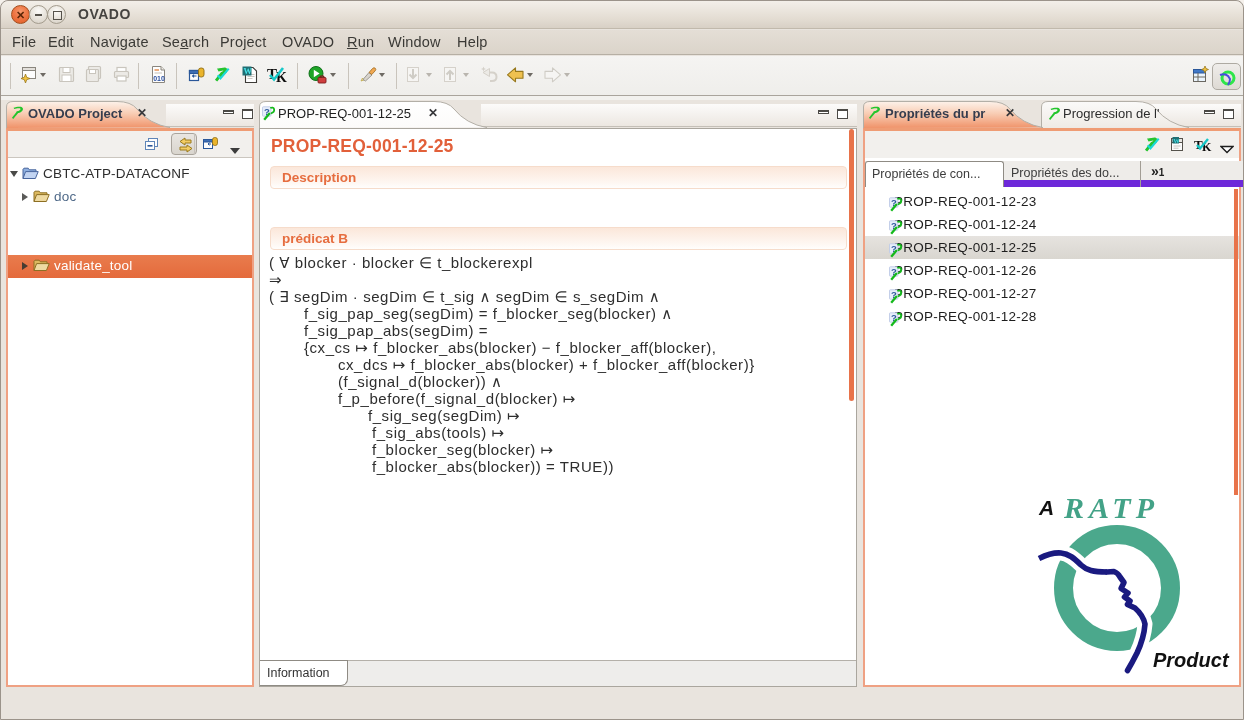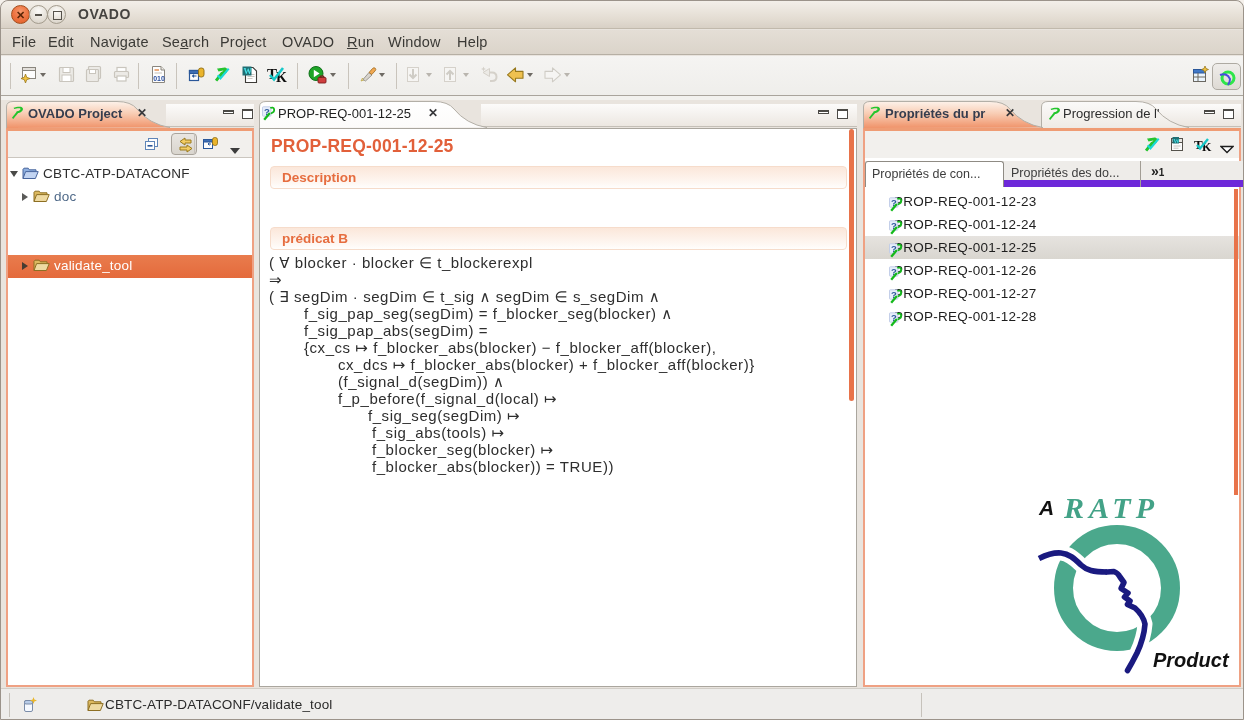--- a/index.html
+++ b/index.html
@@ -364,27 +364,30 @@
             <span>prédicat B</span>
           </div>
         <div id="formula">
             <div class="fline" style="left: 9px; top: 125px;">( ∀ blocker · blocker ∈ t_blockerexpl</div>
             <div class="fline" style="left: 9px; top: 142px;">⇒</div>
             <div class="fline" style="left: 9px; top: 159px;">( ∃ segDim · segDim ∈ t_sig ∧ segDim ∈ s_segDim ∧</div>
             <div class="fline" style="left: 44px; top: 176px;">f_sig_pap_seg(segDim) = f_blocker_seg(blocker) ∧</div>
             <div class="fline" style="left: 44px; top: 193px;">f_sig_pap_abs(segDim) =</div>
             <div class="fline" style="left: 44px; top: 210px;">{cx_cs ↦ f_blocker_abs(blocker) − f_blocker_aff(blocker),</div>
             <div class="fline" style="left: 78px; top: 227px;">cx_dcs ↦ f_blocker_abs(blocker) + f_blocker_aff(blocker)}</div>
-            <div class="fline" style="left: 78px; top: 244px;">(f_signal_d(segDim)) ∧</div>
-            <div class="fline" style="left: 78px; top: 261px;">f_p_before(f_signal_d(local) ↦</div>
+            <div class="fline" style="left: 78px; top: 244px;">(f_signal_d(blocker)) ∧</div>
+            <div class="fline" style="left: 78px; top: 261px;">f_p_before(f_signal_d(blocker) ↦</div>
             <div class="fline" style="left: 108px; top: 278px;">f_sig_seg(segDim) ↦</div>
             <div class="fline" style="left: 112px; top: 295px;">f_sig_abs(tools) ↦</div>
             <div class="fline" style="left: 112px; top: 312px;">f_blocker_seg(blocker) ↦</div>
             <div class="fline" style="left: 112px; top: 329px;">f_blocker_abs(blocker)) = TRUE))</div>
           </div>
+        <div id="ed-bottomtabs">
+          <div id="ed-infotab">Information</div>
+        </div>
       </div>
       <div id="ed-scroll"></div>
     </div>
 
     <div class="panel" id="rightpanel">
       <div class="tabrow-rest" style="left:180px; top:4px; width:198px;"></div>
       <div id="rp-tab2v" class="vtab" style="left:178px; width:146px;"><svg width="150" height="28" viewBox="0 0 150 28">
             <defs>
               <linearGradient id="gc" x1="0" y1="0" x2="0" y2="1">
                 <stop offset="0" stop-color="#fbfaf9"></stop>
@@ -536,27 +539,13 @@
               <path d="M16,73.5 C24,69.5 32,67.5 38,68 C46,68.5 52,74 58,80 C64,85.5 70,87 84,87" fill="none" stroke="#fff" stroke-width="15" stroke-linecap="square"></path>
               <path d="M84,87 L91,86.5 Q95,88 97,92 L101,97.5 L98,103.5 L105,108 L101.5,112 L107,116 L104.5,119.5 L112,123 Q120,130 122,139 Q121,153 114,168 Q109,178 104.5,185.5" fill="none" stroke="#fff" stroke-width="15" stroke-linecap="round" stroke-linejoin="round"></path>
               <path d="M16,73.5 C24,69.5 32,67.5 38,68 C46,68.5 52,74 58,80 C64,85.5 70,87 84,87" fill="none" stroke="#1a1a80" stroke-width="5.6" stroke-linecap="butt"></path>
               <path d="M84,87 L91,86.5 Q95,88 97,92 L101,97.5 L98,103.5 L105,108 L101.5,112 L107,116 L104.5,119.5 L112,123 Q120,130 122,139 Q121,153 114,168 Q109,178 104.5,185.5" fill="none" stroke="#1a1a80" stroke-width="5.6" stroke-linecap="round" stroke-linejoin="round"></path>
               <text x="130" y="182" font-size="20" font-style="italic" font-weight="bold" fill="#111" font-family="Liberation Sans">Product</text>
             </svg></div>
         </div>
       <div id="rp-scroll"></div>
     </div>
   </div>
-  <div id="statusbar">
-    <div class="sep"></div>
-    <div class="sep" style="left:920px"></div>
-    <div id="sb-text">CBTC-ATP-DATACONF/validate_tool</div>
-  <span style="position: absolute; left: 20px; top: 7px;"><svg width="16" height="18" viewBox="0 0 16 18">
-          <rect x="3.5" y="4.5" width="8" height="11" rx="1.5" fill="#f5f9ff" stroke="#7a8ca8" stroke-width="1"></rect>
-          <rect x="3.5" y="4.5" width="8" height="3.5" rx="1.5" fill="#b8cce8" stroke="#7a8ca8" stroke-width="1"></rect>
-          <path d="M12.5,1 L13.4,3.6 L16,4.5 L13.4,5.4 L12.5,8 L11.6,5.4 L9,4.5 L11.6,3.6 Z" fill="#e9b62c"></path>
-        </svg></span>
-      <span style="position: absolute; left: 86px; top: 9px;"><svg width="17" height="14" viewBox="0 0 17 14">
-          <path d="M1,12.5 L1,3.2 L2,2.2 L6.2,2.2 L7.4,3.8 L14,3.8 L14,5.4" fill="#dcb960" stroke="#8d6f23" stroke-width="1"></path>
-          <path d="M1,12.5 L3.6,5.6 L16.2,5.6 L13.4,12.5 Z" fill="#eedaa2" stroke="#8d6f23" stroke-width="1" stroke-linejoin="round"></path>
-        </svg></span>
-    </div>
 </div>
 
 </body></html>

